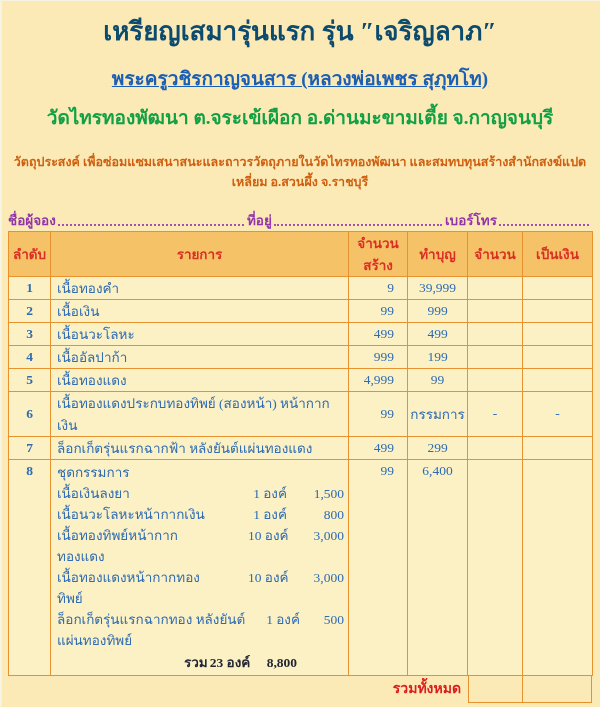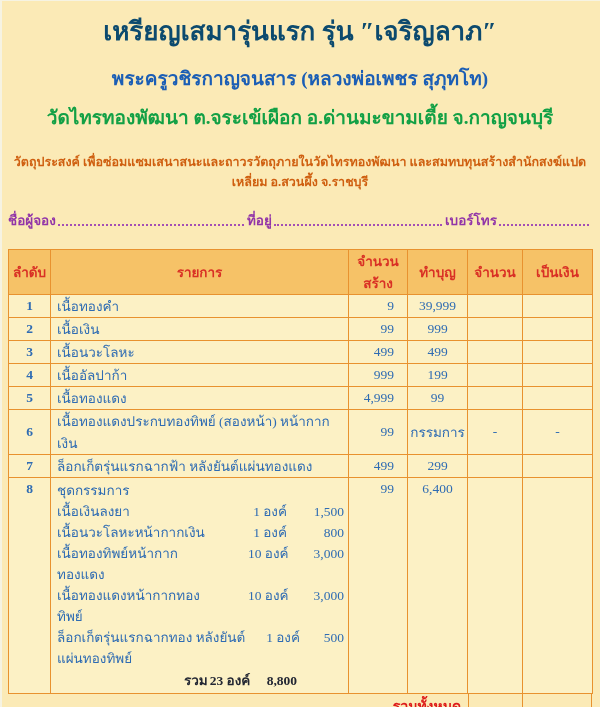--- a/index.html
+++ b/index.html
@@ -8,30 +8,30 @@
     position:relative;
     width:600px; height:707px;
     background:#fbeab6;
     font-family:"Liberation Serif", serif;
     padding:8px;
     overflow:hidden;
     box-shadow:inset 2px 0 0 #f6f3e2, inset 0 1px 0 #f6f3e2;
   }
   
   .title  { text-align:center; color:#0c4a6e; font-size:26px; font-weight:bold; margin-top:2px; }
-  .monk   { text-align:center; color:#1b5eb5; font-size:19px; font-weight:bold; margin-top:12px; }
+  .monk   { text-align:center; color:#1b5eb5; font-size:19px; font-weight:bold; margin-top:12px;text-decoration:underline; }
   .temple { text-align:center; color:#12a045; font-size:19px; font-weight:bold; margin-top:9px; }
   .purpose{ text-align:center; color:#cf5f10; font-size:12.5px; font-weight:bold; margin-top:20px; }
   
   .form-line { display:flex; align-items:center; color:#9235a8; font-size:13.5px; font-weight:bold; }
   .form-line.first  { margin-top:17px; }
   .dots { border-bottom:2px dotted #a34fb5; height:14px; margin:0 3px 2px 2px; }
   .g155 { flex-grow:1.55; } .g14 { flex-grow:1.4; } .g07 { flex-grow:0.75; }
   
-  table { border-collapse:collapse; width:584px; margin-top:18px; table-layout:fixed;padding-left:37px; }
+  table { border-collapse:collapse; width:584px; table-layout:fixed;padding-left:37px; }
   th, td { border:1px solid #e8922f; font-size:13.5px; }
   th {
     background:#f6c267; color:#d93025; font-weight:bold;
     height:24px; text-align:center; font-size:13.5px;
   }
   td { background:#fcf1c5; color:#2f6cb3; height:23px; }
   col.c-no   { width:42px; }  col.c-item { width:298px; }
   col.c-made { width:59px; }  col.c-price{ width:60px; }
   col.c-qty  { width:55px; }  col.c-amt  { width:70px; }
   td.no    { text-align:center; font-weight:bold; }

